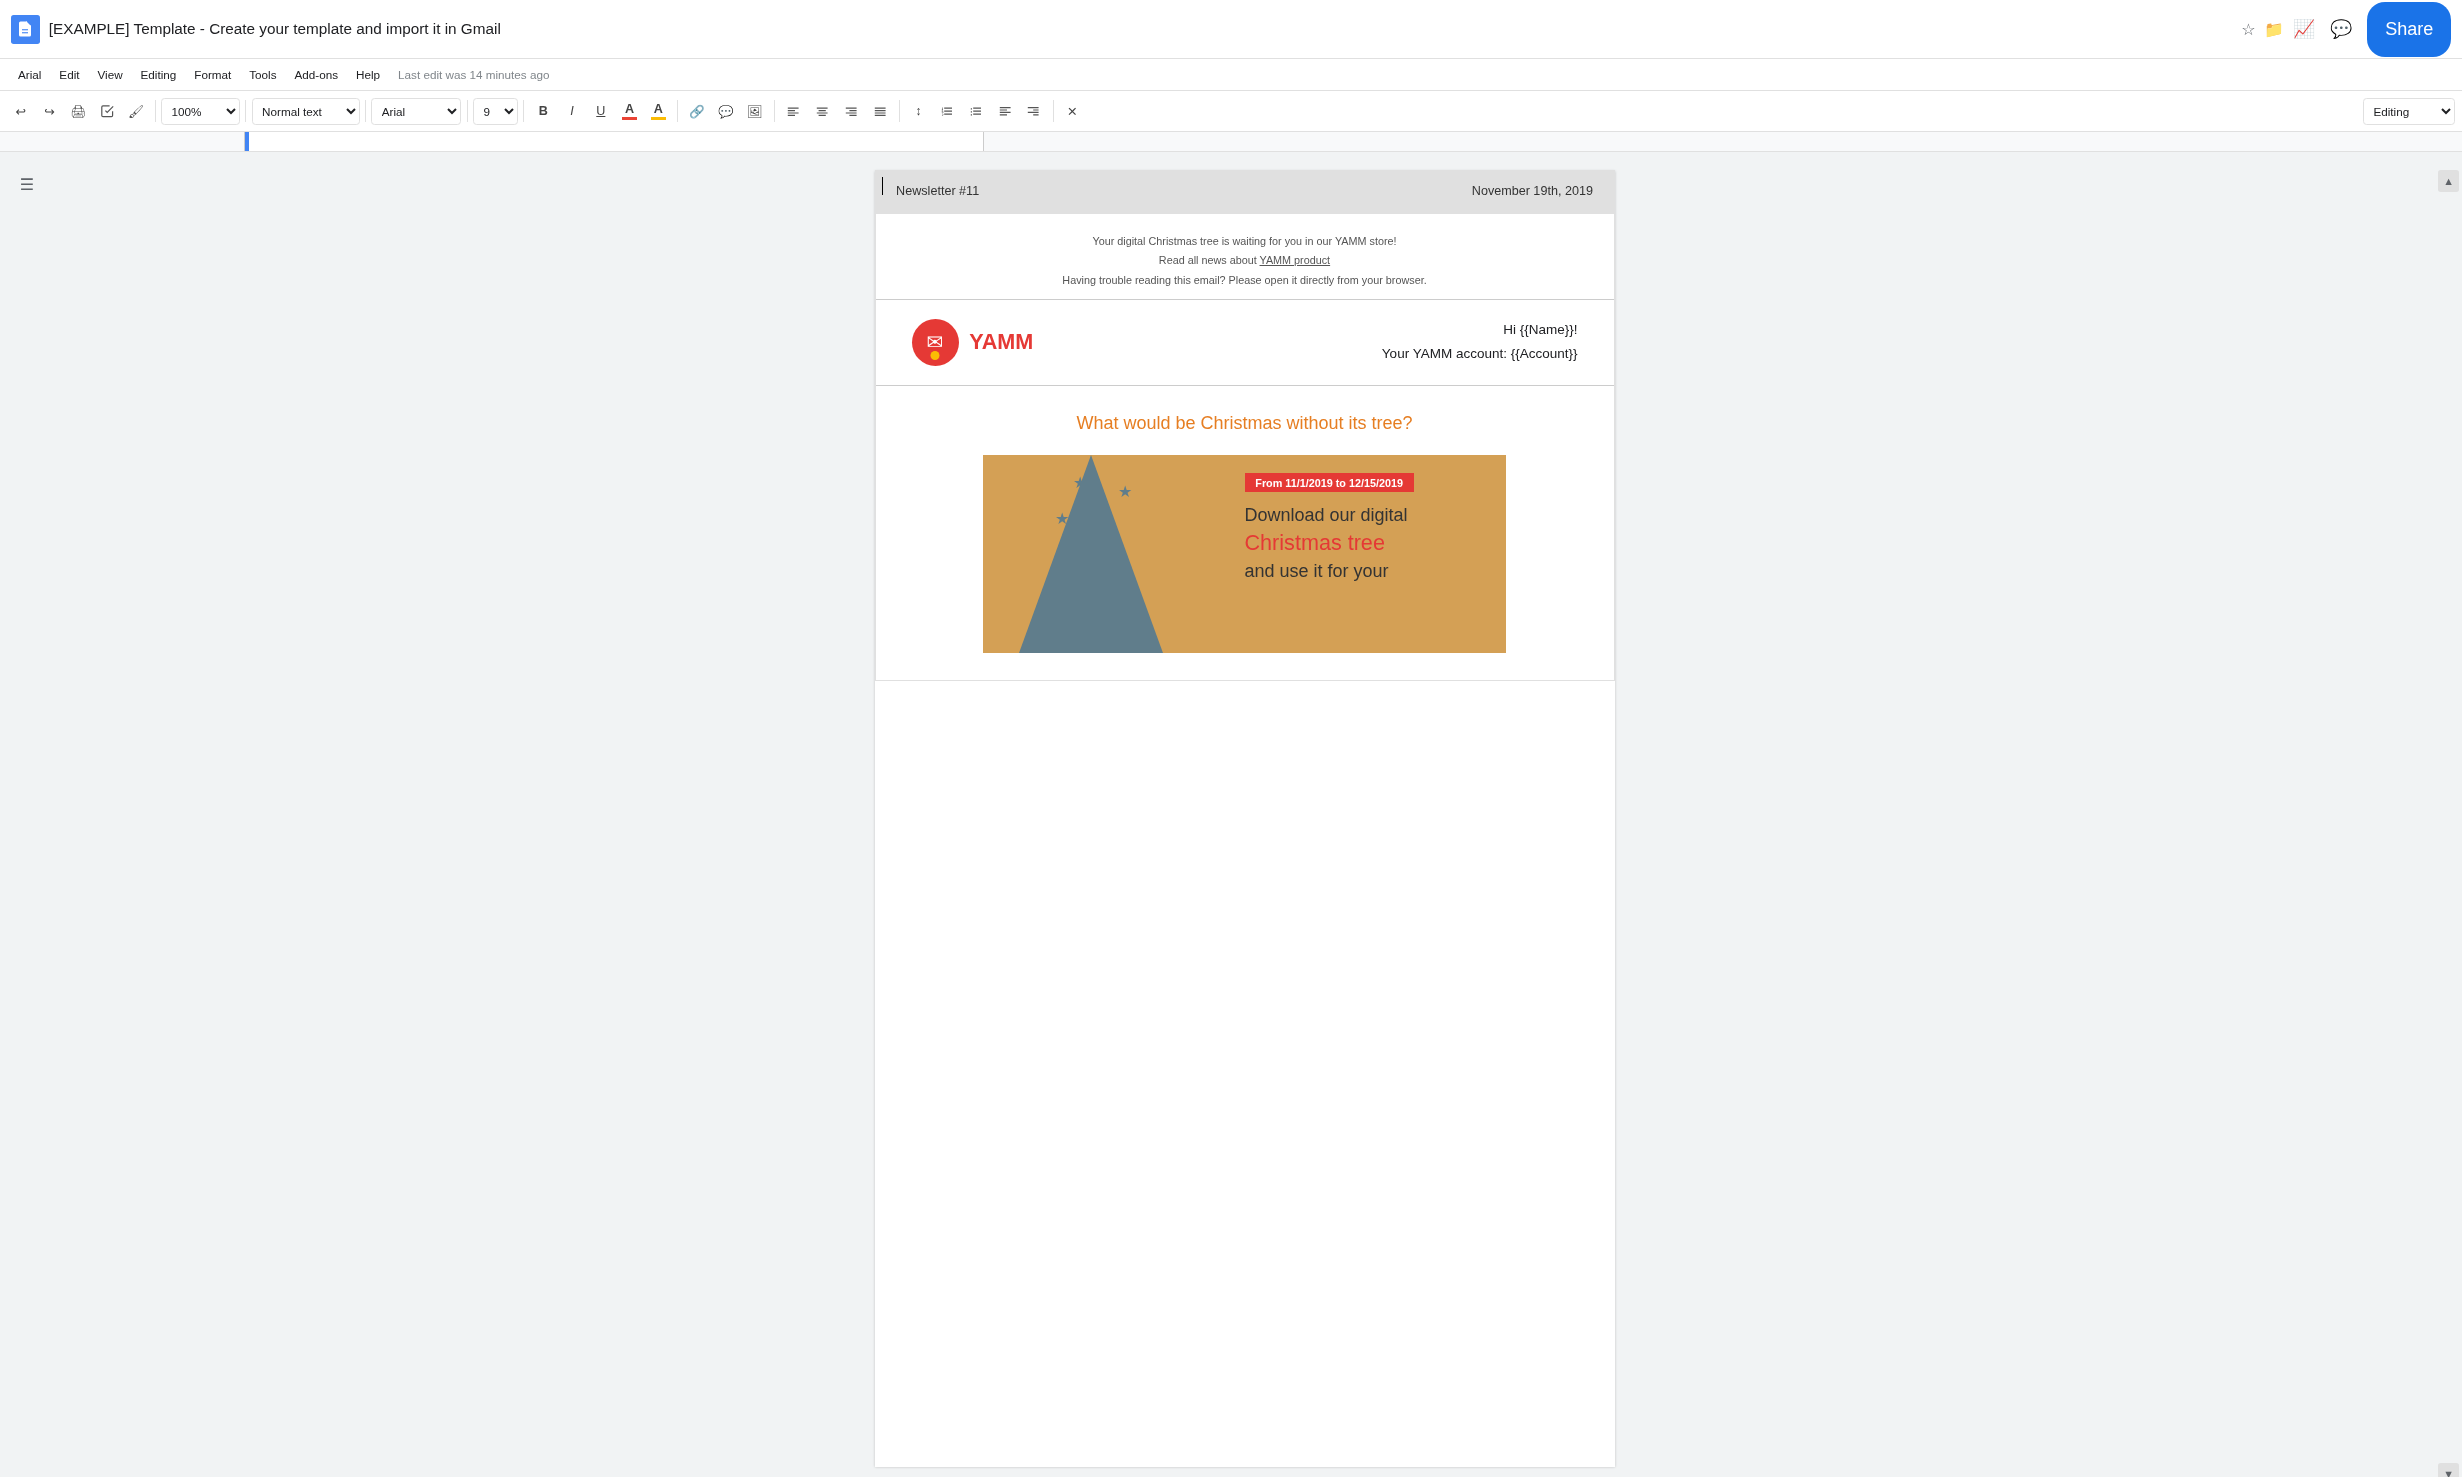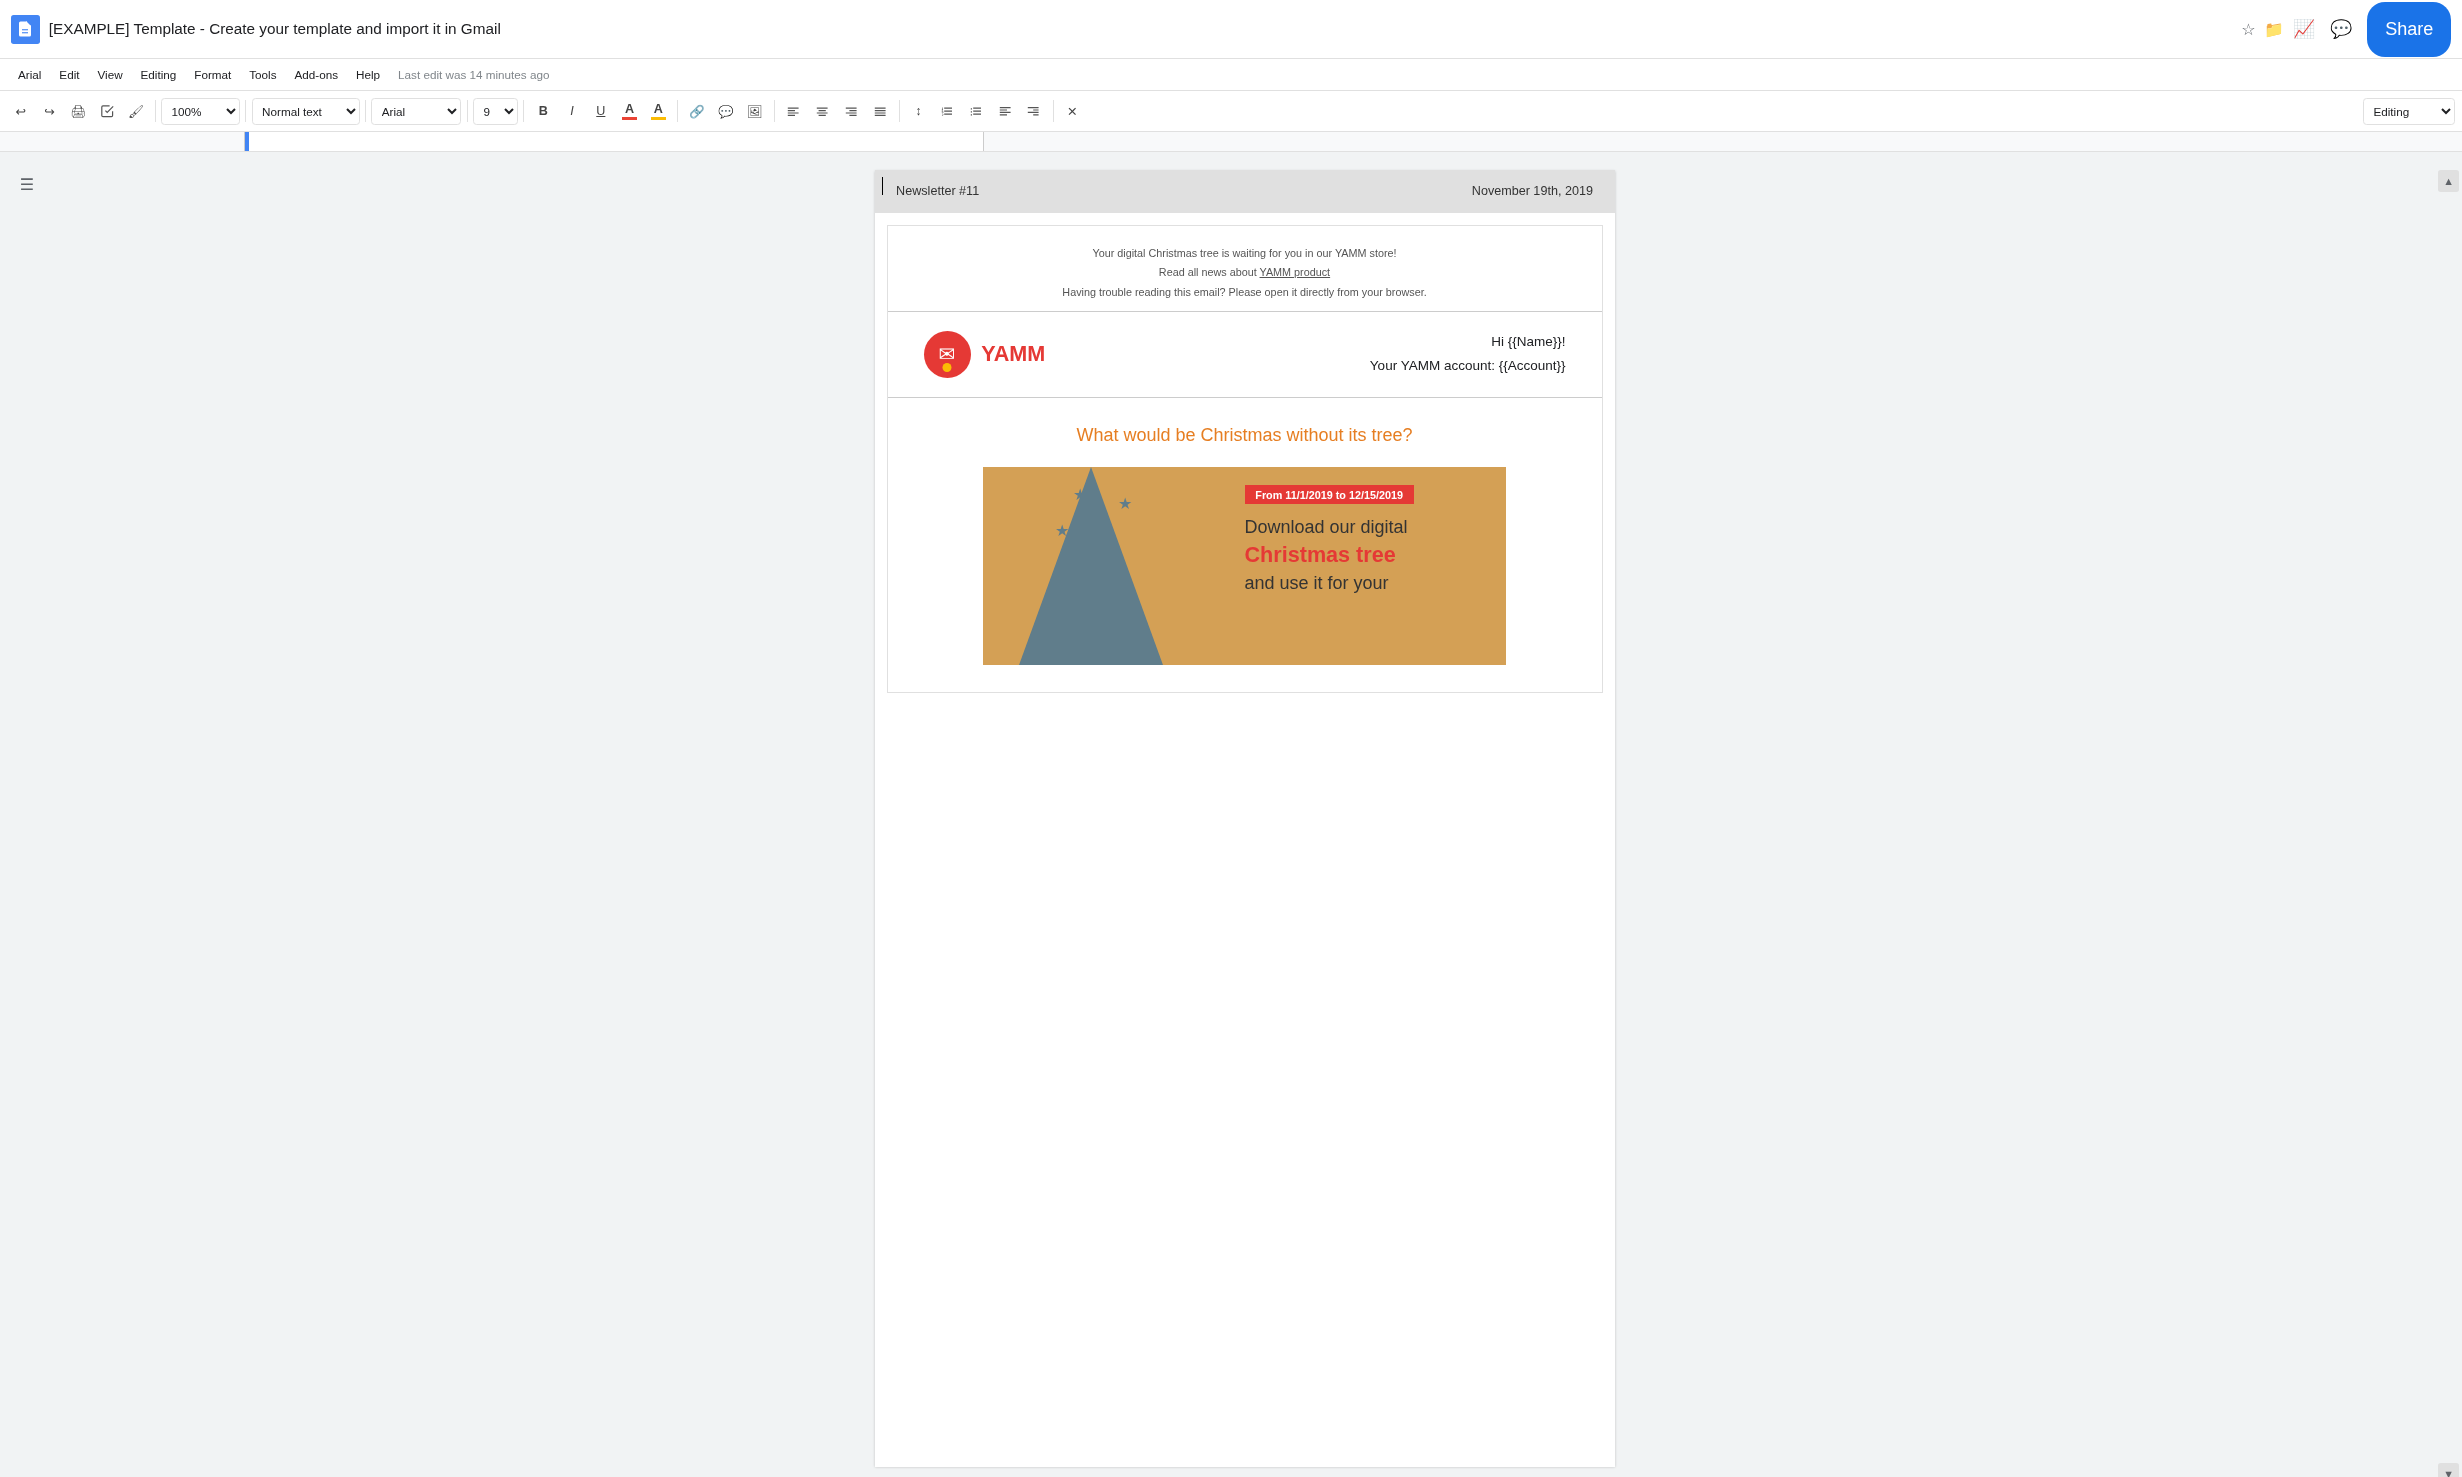--- a/index.html
+++ b/index.html
@@ -205,21 +205,21 @@
       display: flex;
       justify-content: space-between;
       align-items: center;
     }
     .newsletter-num { font-size: 12.6px; color: #333; }
     .newsletter-date { font-size: 12.6px; color: #333; }
 
     
     .email-body {
       border: 0.9px solid #e0e0e0;
-      margin: 12px;
+      margin: 0;
     }
 
     
     .preheader {
       padding: 18px 36px 9px;
       text-align: center;
       border-bottom: 0.9px solid #ccc;
     }
     .preheader p { font-size: 10.8px; color: #555; line-height: 1.8; }
     .preheader a { color: #555; text-decoration: underline; }
@@ -320,21 +320,21 @@
       display: inline-block;
       margin-bottom: 10.8px;
     }
     .download-text {
       font-size: 18px;
       color: #333;
       line-height: 1.4;
     }
     .download-text .christmas-red {
       color: #e53935;
-      font-weight: bold;
+      font-weight: normal;
       font-size: 21.6px;
       display: block;
     }
 
     
     .right-area {
       width: 27px;
       flex-shrink: 0;
       display: flex;
       flex-direction: column;

